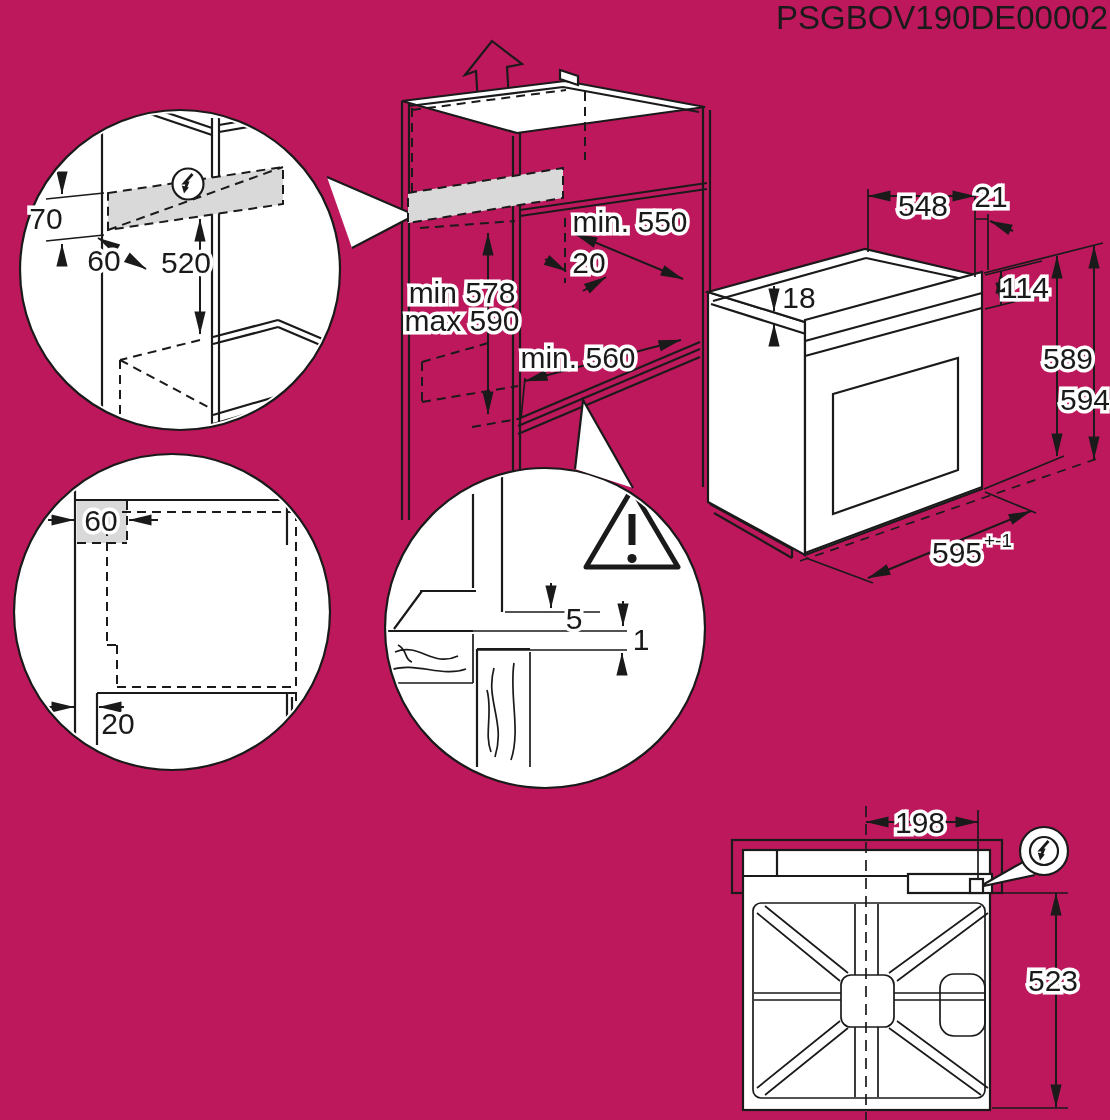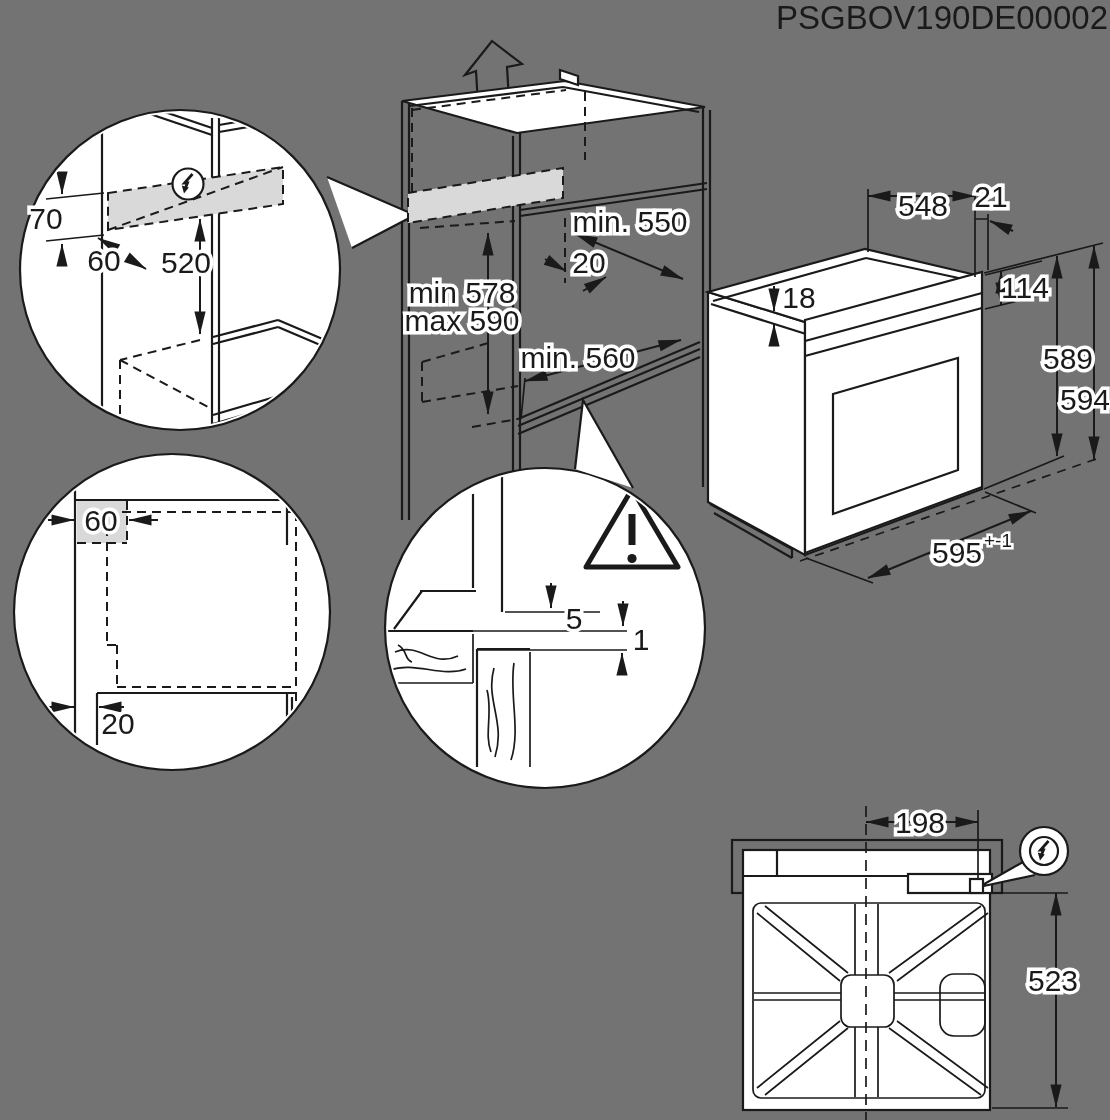--- a/index.html
+++ b/index.html
@@ -1,16 +1,16 @@
 <!DOCTYPE html>
 <html><head>
 <meta charset="utf-8">
 <style>
   html,body{margin:0;padding:0;background:#fff;}
-  .stage{width:1110px;height:1120px;position:relative;background:#737373;}
+  .stage{width:1110px;height:1120px;position:relative;background:#be185d;}
   svg{font-family:"Liberation Sans","DejaVu Sans",sans-serif;}
   .ln{stroke:#1a1a1a;fill:none;stroke-width:2.2;}
   .tn{stroke:#1a1a1a;fill:none;stroke-width:1.7;}
   .dsh{stroke:#1a1a1a;fill:none;stroke-width:2;stroke-dasharray:9 6;}
   .dshf{stroke:#1a1a1a;fill:#d9d9d9;stroke-width:2;stroke-dasharray:9 6;}
   .fw{fill:#ffffff;}
   .dim{font-size:30px;fill:#1a1a1a;text-anchor:middle;paint-order:stroke fill;stroke:#fff;stroke-width:7px;}
   .sup{font-size:19px;fill:#1a1a1a;text-anchor:start;paint-order:stroke fill;stroke:#fff;stroke-width:5px;}
   .title{font-size:33px;fill:#1a1a1a;text-anchor:end;}
   .arr{stroke:#1a1a1a;fill:none;stroke-width:2;}

